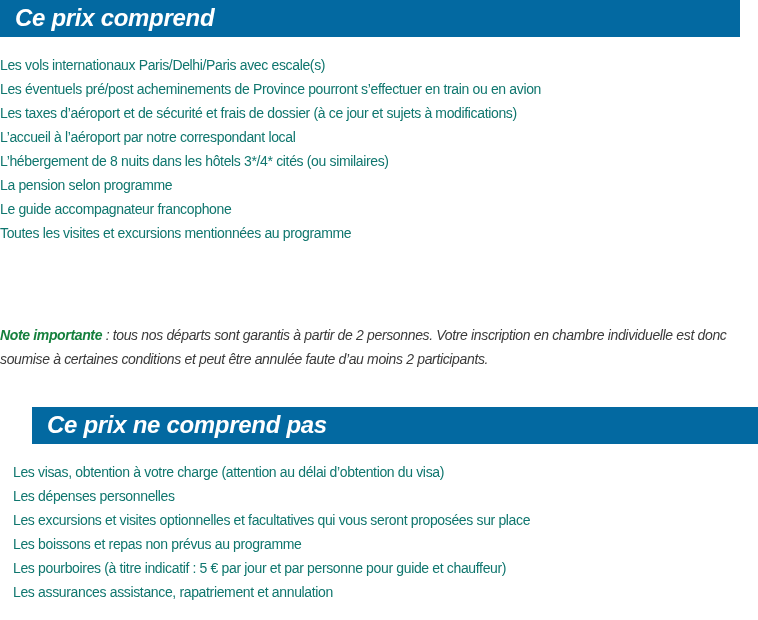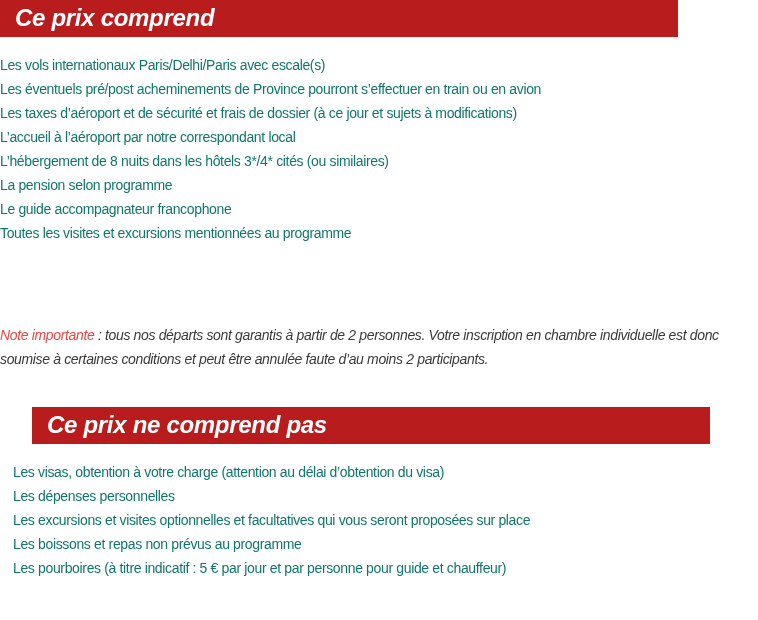--- a/index.html
+++ b/index.html
@@ -11,23 +11,23 @@
       width: 758px;
       height: 620px;
       overflow: hidden;
       position: relative;
       font-family: "Liberation Sans", "DejaVu Sans", sans-serif;
       color: #3a3a3a;
     }
     .section-header {
       position: absolute;
       left: 0;
-      width: 678px;
+      width: 740px;
       height: 37px;
-      background: #b91c1c;
+      background: #0369a1;
     }
     .section-header .title {
       position: absolute;
       left: 15px;
       top: 3px;
       font-size: 24px;
       font-style: italic;
       font-weight: bold;
       color: #ffffff;
       letter-spacing: -0.3px;
@@ -60,22 +60,22 @@
       left: 0;
       top: 309px;
       width: 758px;
       font-size: 14px;
       font-style: italic;
       line-height: 24px;
       color: #3a3a3a;
       letter-spacing: -0.35px;
     }
     .note .note-label {
-      font-weight: normal;
-      color: #ef4444;
+      font-weight: bold;
+      color: #15803d;
     }
   </style>
 </head>
 <body>
 
 <div class="section-header" id="header-1">
   <span class="title">Ce prix comprend</span>
 </div>
 
 <ul class="item-list" id="list-1">
@@ -94,13 +94,14 @@
 <div class="section-header" id="header-2">
   <span class="title">Ce prix ne comprend pas</span>
 </div>
 
 <ul class="item-list" id="list-2">
   <li>Les visas, obtention à votre charge (attention au délai d’obtention du visa)</li>
   <li>Les dépenses personnelles</li>
   <li>Les excursions et visites optionnelles et facultatives qui vous seront proposées sur place</li>
   <li>Les boissons et repas non prévus au programme</li>
   <li>Les pourboires (à titre indicatif : 5 € par jour et par personne pour guide et chauffeur)</li>
+  <li>Les assurances assistance, rapatriement et annulation</li>
 </ul>
 
 </body></html>

